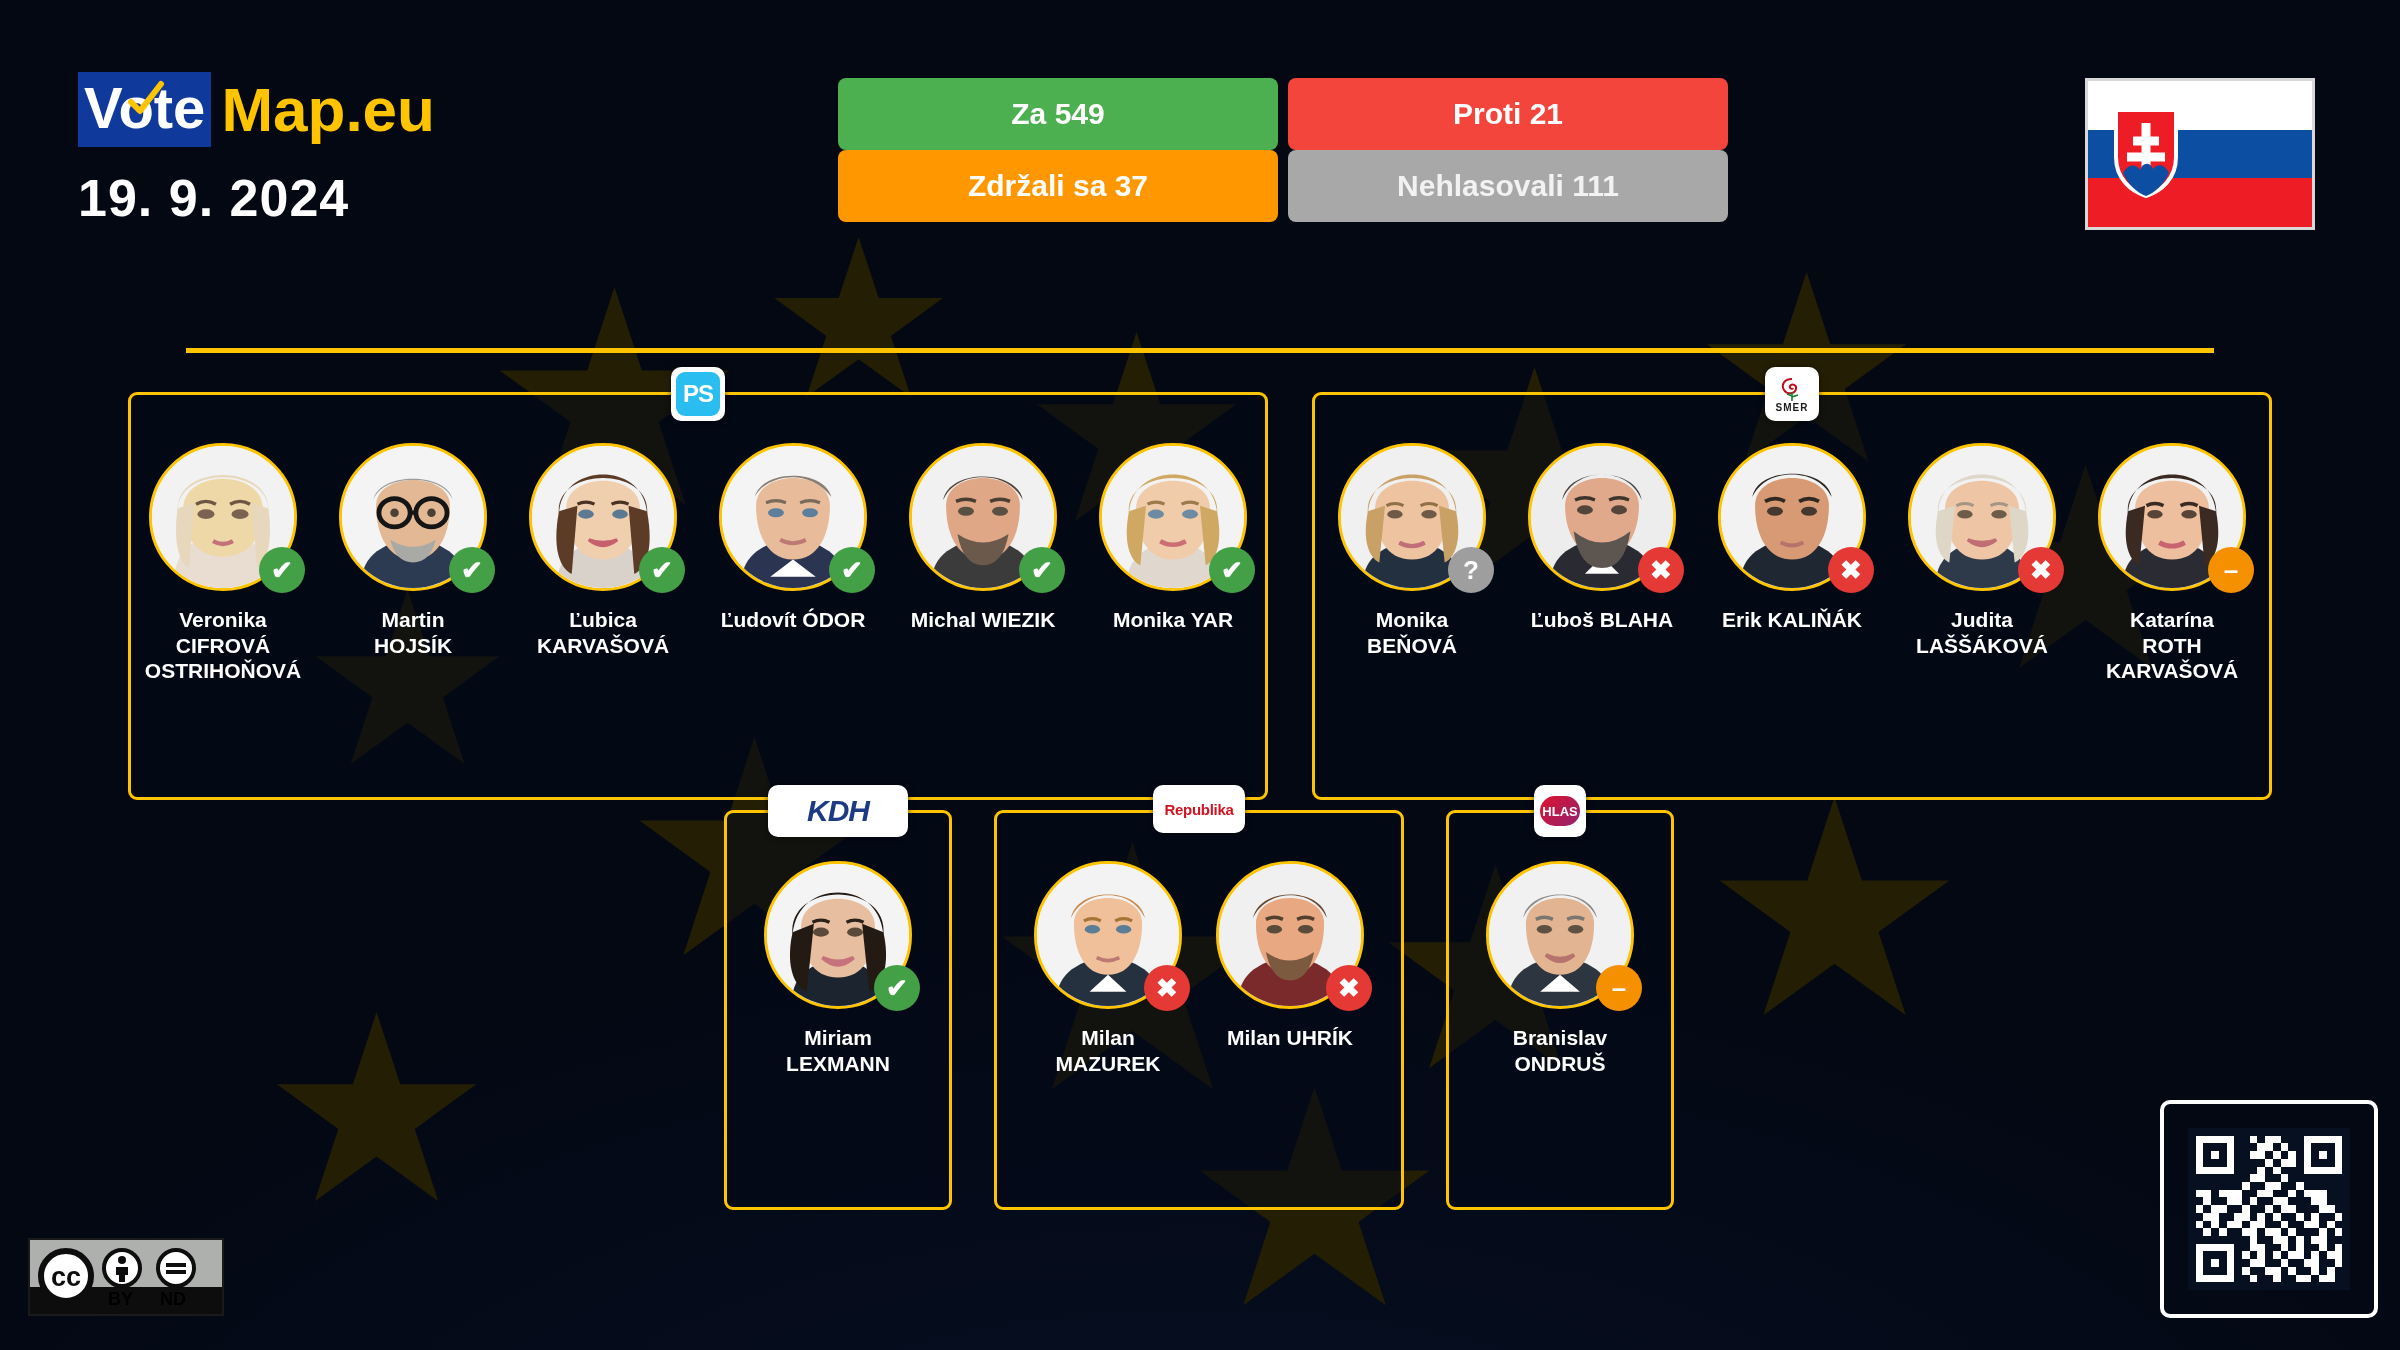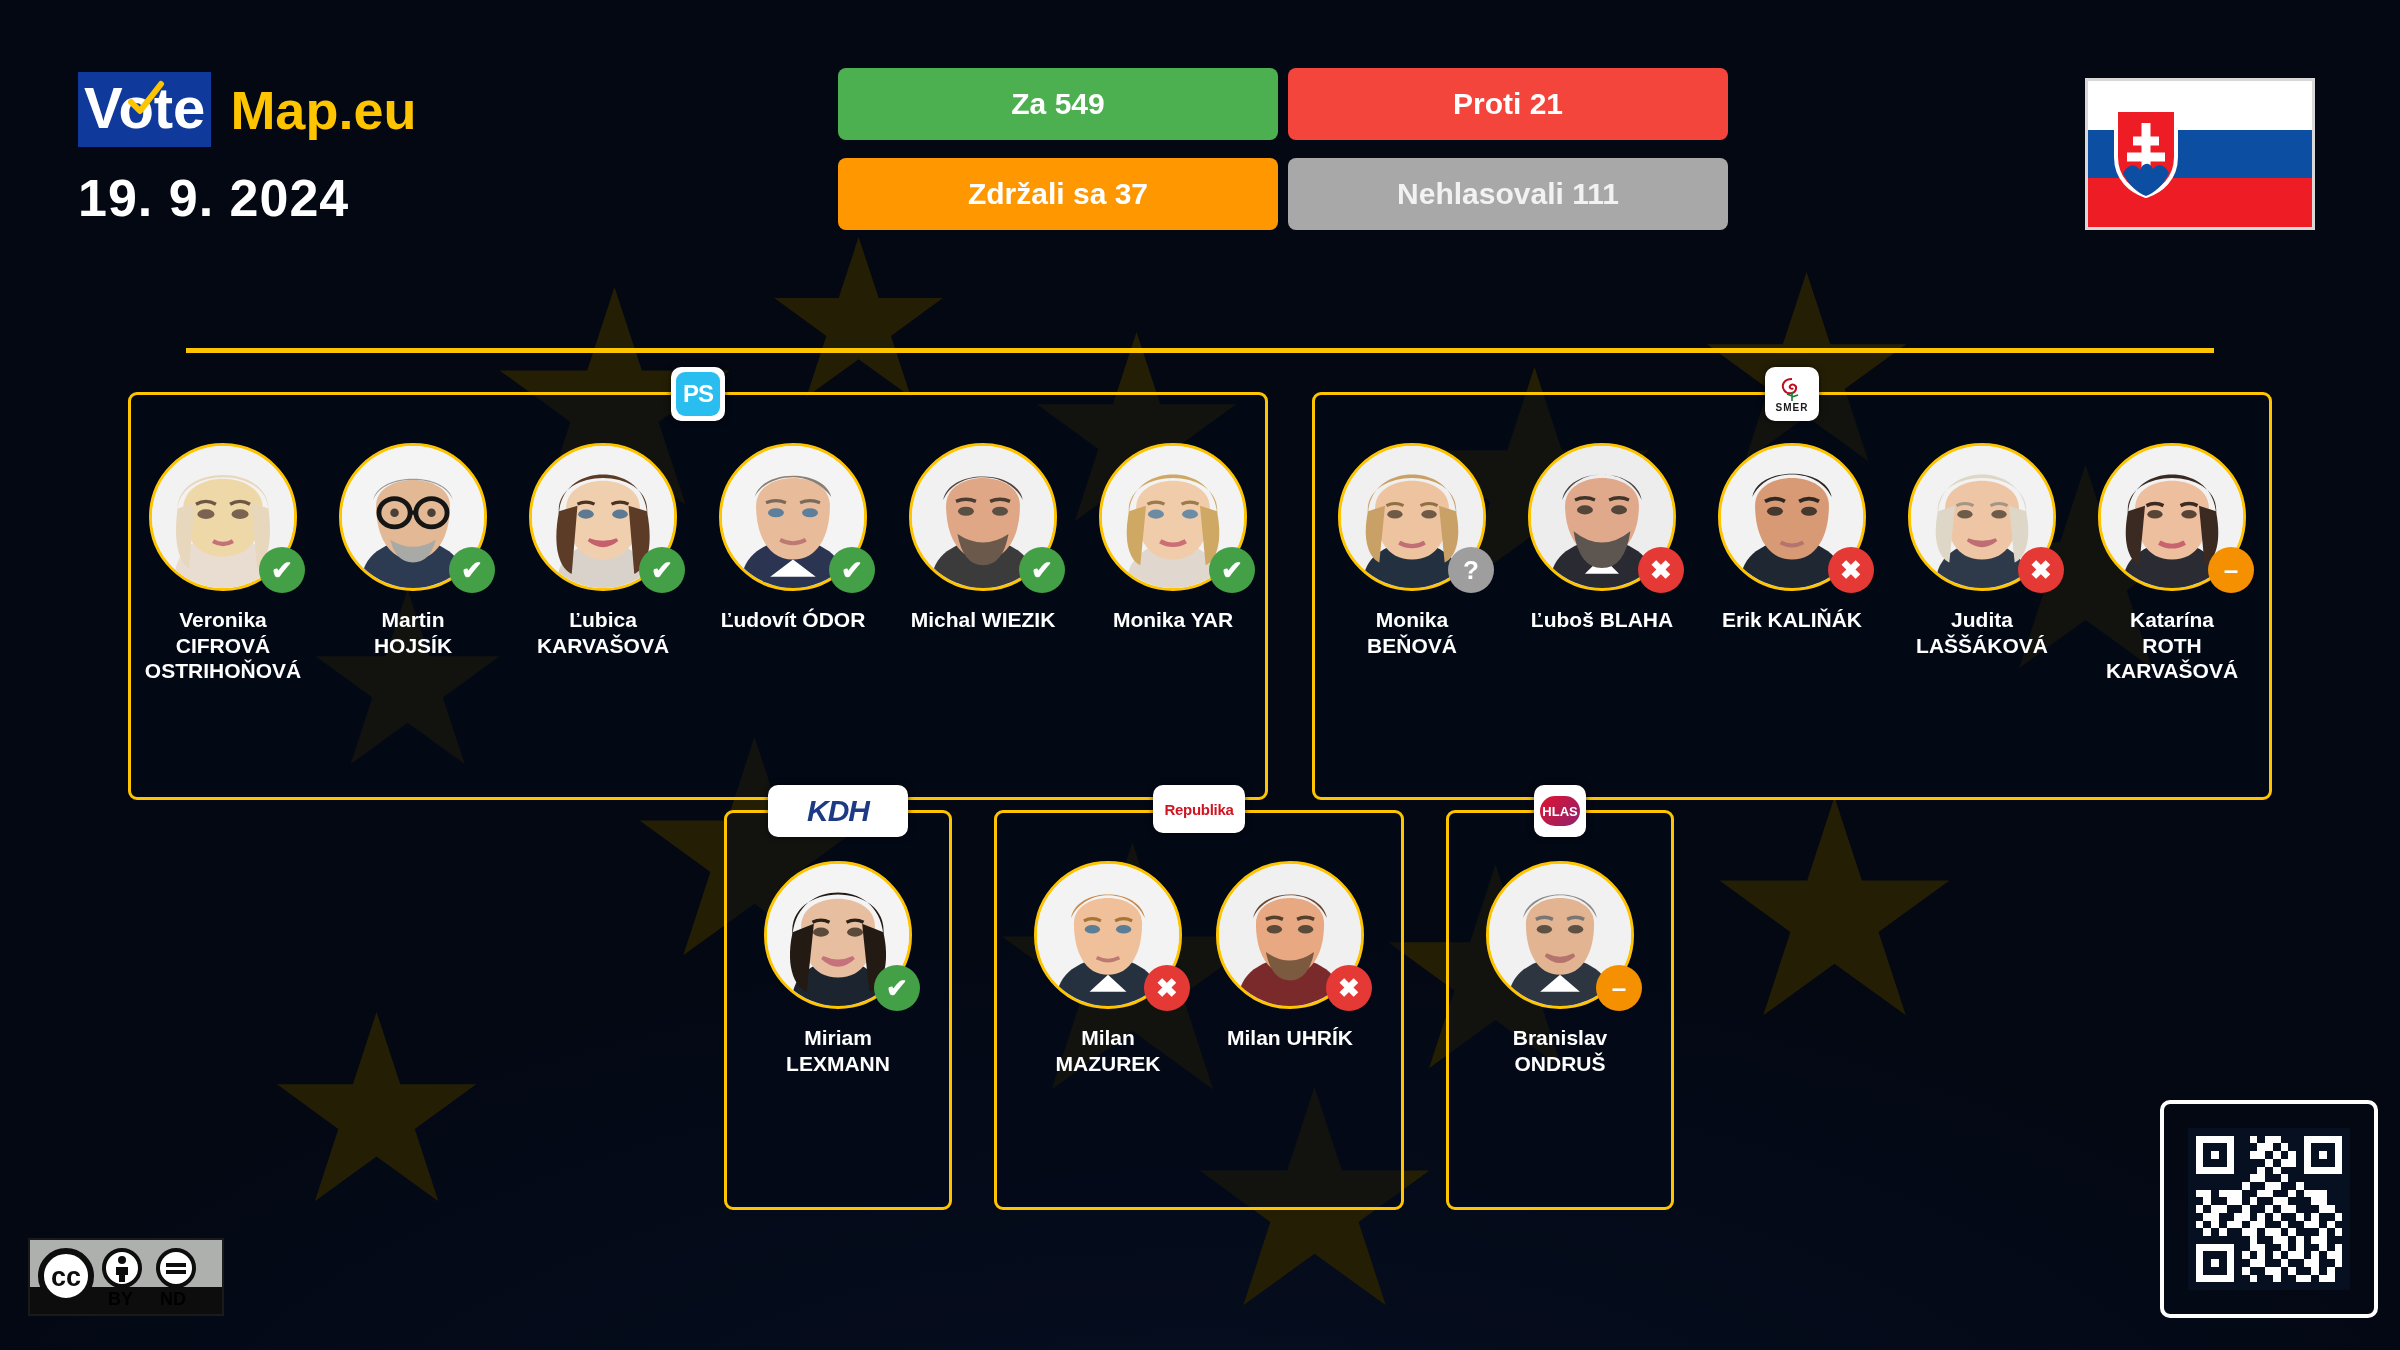--- a/index.html
+++ b/index.html
@@ -32,31 +32,31 @@
   #logo { position:absolute; left:78px; top:72px; display:flex; align-items:center; }
   #logo-vote {
     background:#10399c; color:#ffffff;
     font-size:58px; font-weight:bold; letter-spacing:0px;
     padding:2px 6px 6px 6px; position:relative;
   }
   #logo-check {
     position:absolute; left:47px; top:8px;
     width:40px; height:40px;
   }
-  #logo-map { color:#ffc400; font-size:54px; font-weight:bold; padding-left:19px;text-align:center; }
+  #logo-map { color:#ffc400; font-size:62px; font-weight:bold; padding-left:10px;text-align:center; }
 
   #vote-date {
     position:absolute; left:78px; top:168px;
     color:#ffffff; font-size:52px; font-weight:bold; letter-spacing:1px;
   }
 
   #tallies {
-    position:absolute; left:838px; top:68px;
+    position:absolute; left:838px; top:78px;
     display:grid; grid-template-columns:440px 440px; grid-template-rows:72px 72px;
-    gap:18px 10px;
+    gap:0 10px;
   }
   .tally {
     border-radius:8px;
     display:flex; align-items:center; justify-content:center;
     color:#ffffff; font-size:30px; font-weight:bold;
   }
   .tally.za  { background:#4caf50; }
   .tally.proti { background:#f4453c; }
   .tally.zdrzali { background:#ff9800; }
   .tally.nehlasovali { background:#a8a8a8; color:#f2f2f2; }

